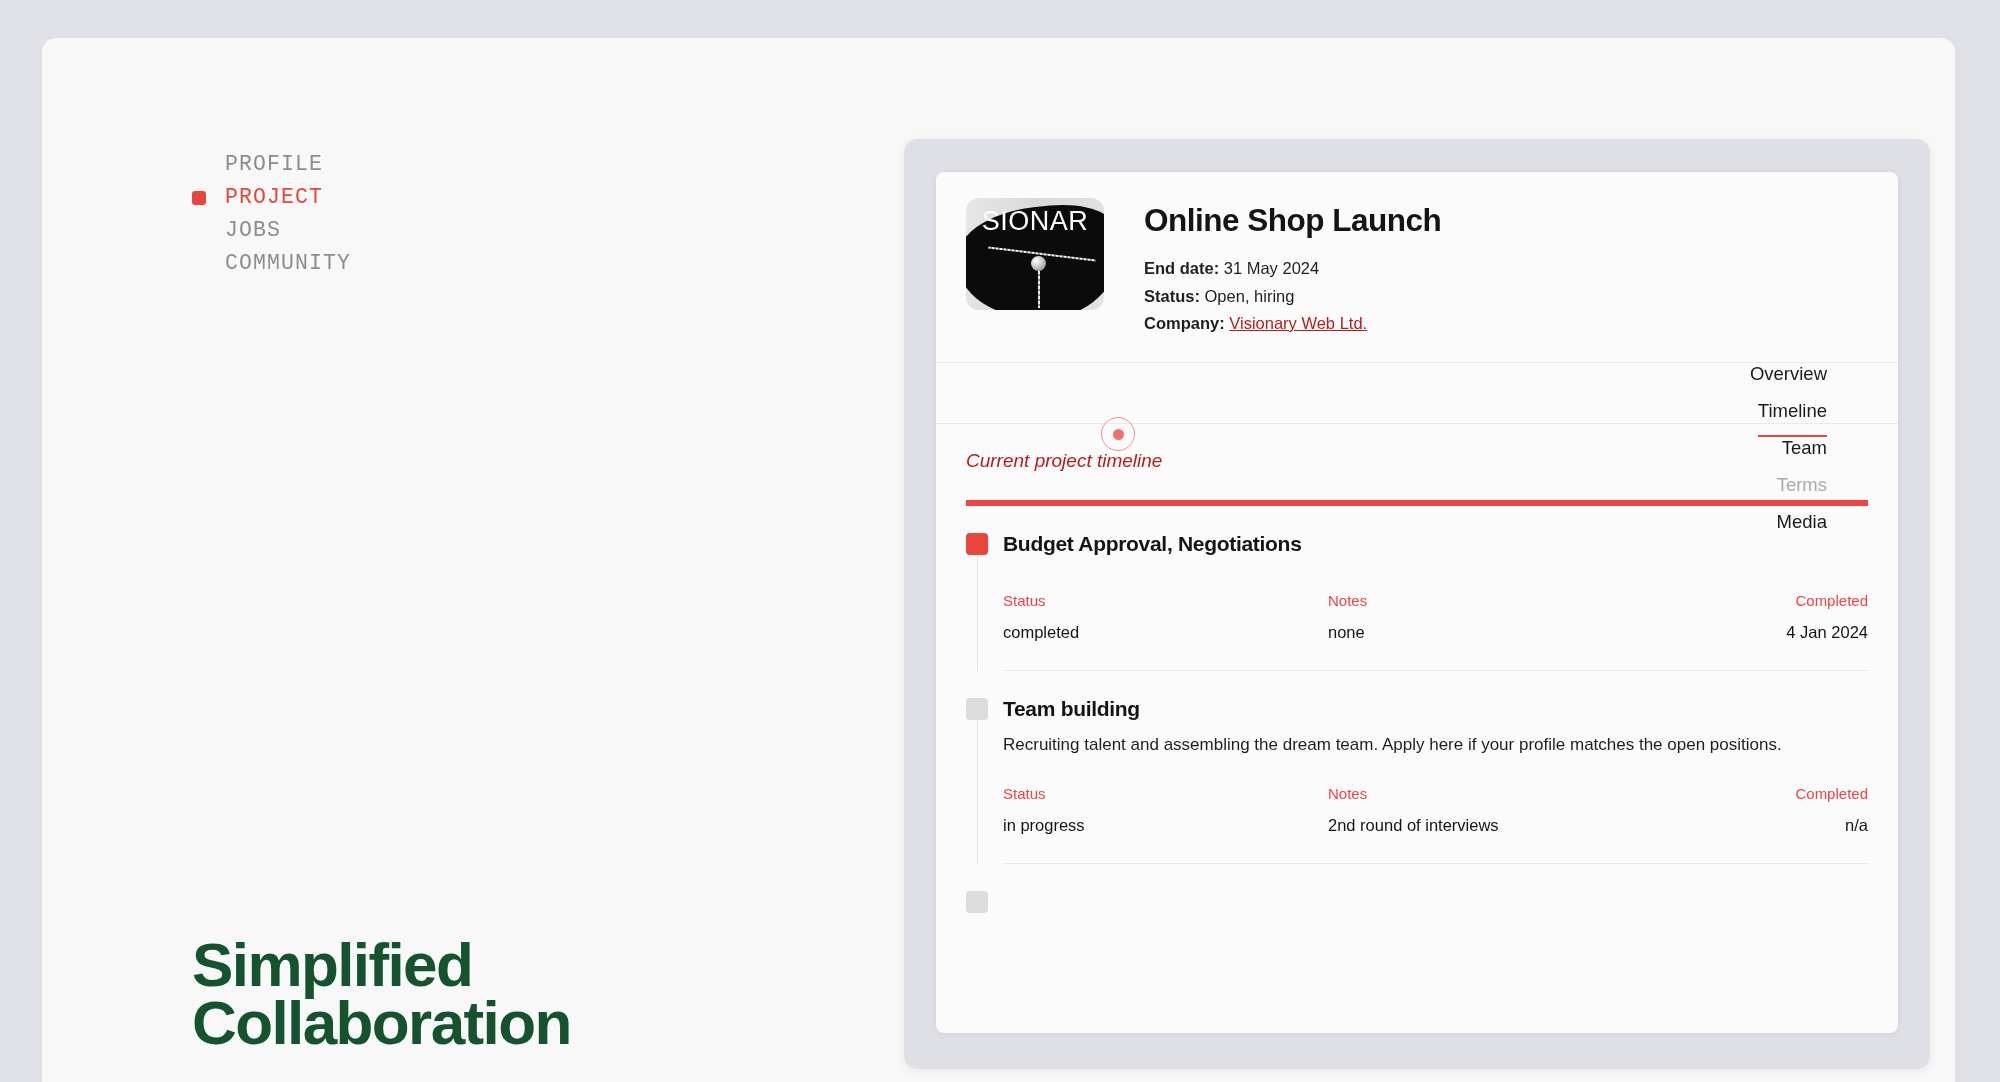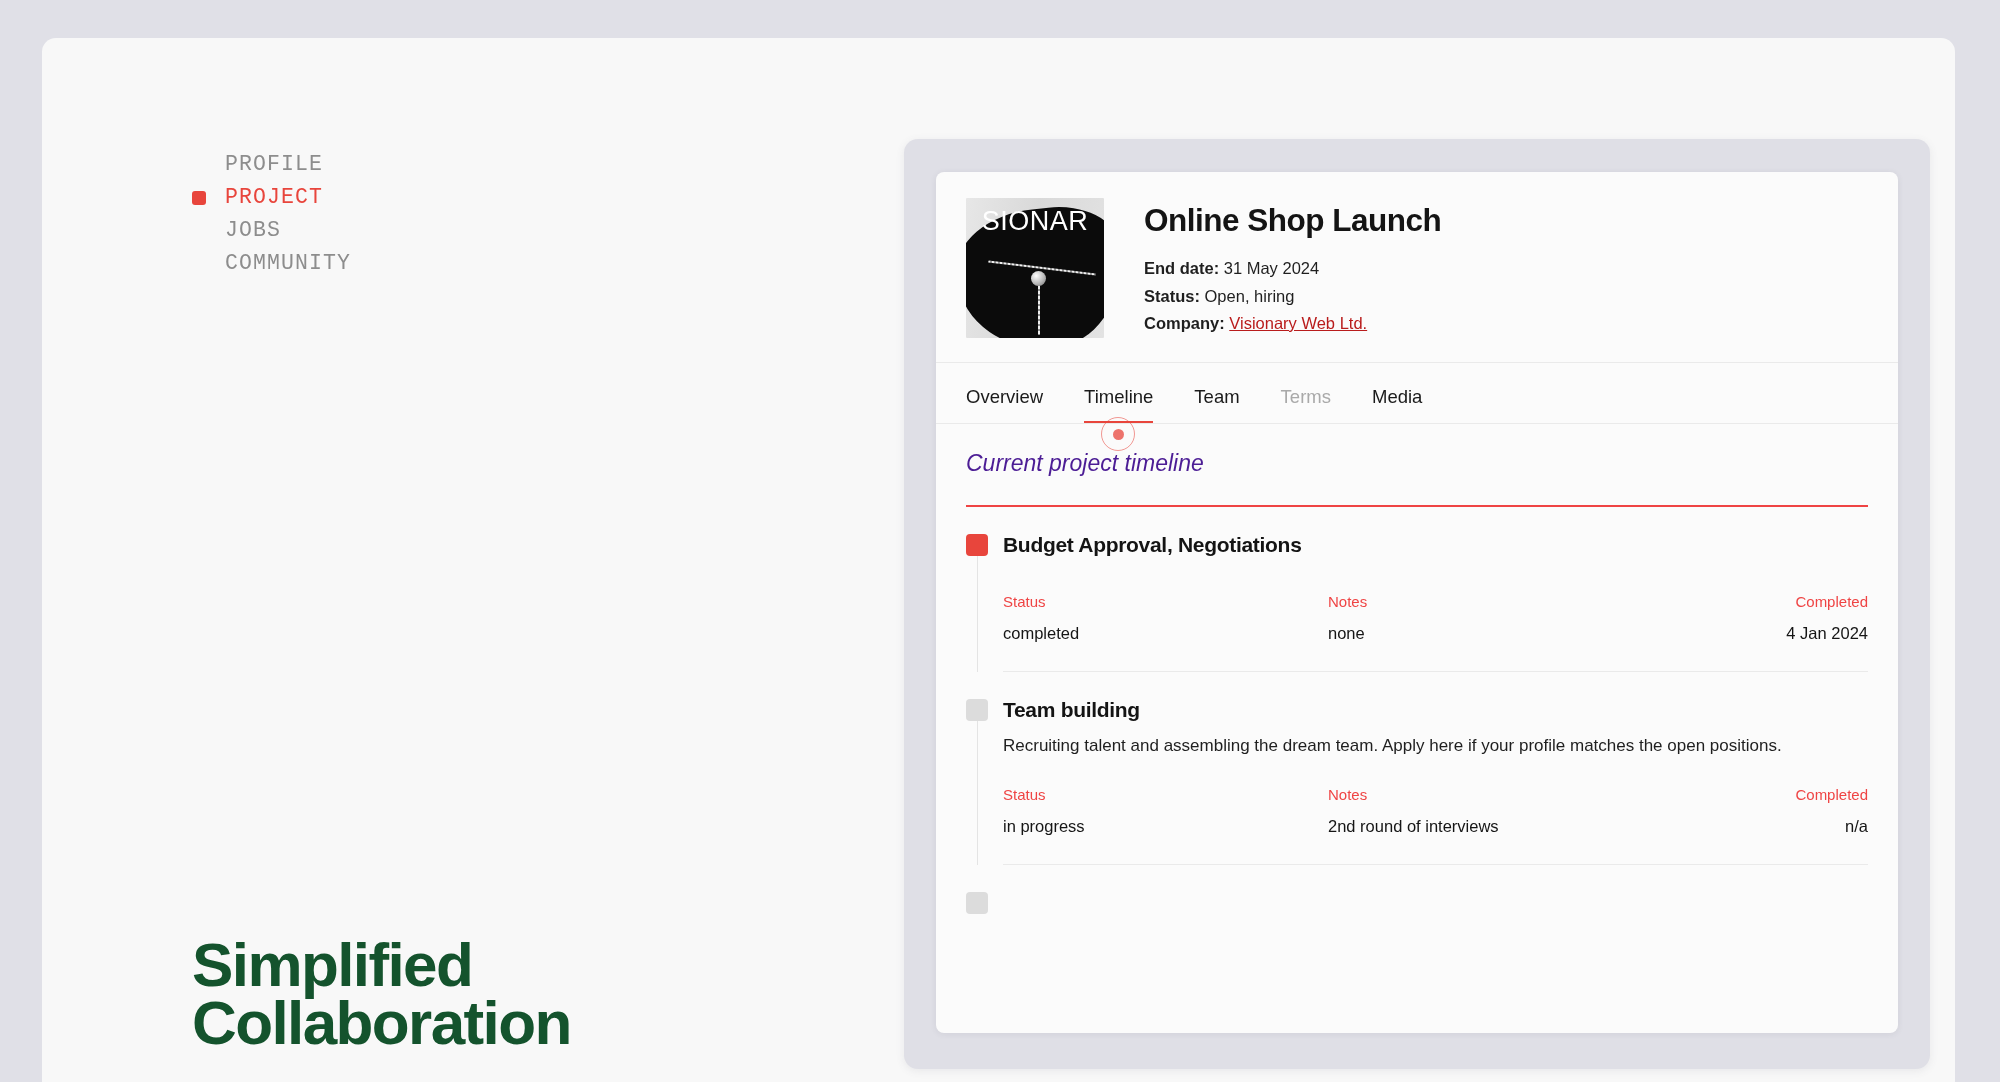--- a/index.html
+++ b/index.html
@@ -105,23 +105,23 @@
     display: flex;
     align-items: flex-start;
     padding: 26px 30px 0 30px;
     height: 191px;
     box-sizing: border-box;
     border-bottom: 1px solid #eaeaea;
   }
   .thumb {
     position: relative;
     width: 138px;
-    height: 140px;
+    height: 112px;
     flex: 0 0 auto;
-    border-radius: 1px;
+    border-radius: 13px;
     overflow: hidden;
     background: linear-gradient(100deg, #e7e7e7 0%, #d9d9d9 45%, #e3e3e3 100%);
   }
   .thumb-body {
     position: absolute;
     left: -6%;
     top: 8%;
     width: 118%;
     height: 100%;
     background: #0b0b0b;
@@ -189,20 +189,21 @@
   }
 
   
   .tabs {
     position: relative;
     display: flex;
     align-items: flex-end;
     height: 60px;
     padding: 0 30px;
     border-bottom: 1px solid #eaeaea;
+    flex-direction: column;
   }
   .tab {
     position: relative;
     font-size: 18.5px;
     color: #1a1a1a;
     margin-right: 41px;
     padding-bottom: 15px;
     cursor: pointer;
     white-space: nowrap;
   }
@@ -237,25 +238,25 @@
     margin: -5.5px 0 0 -5.5px;
     border-radius: 50%;
     background: rgba(232, 69, 60, 0.75);
   }
 
   
   .timeline-body {
     padding: 0 30px;
   }
   .timeline-caption {
-    font-size: 23px;
+    font-size: 19px;
     font-style: italic;
-    color: #4c1d95;
+    color: #b91c1c;
     padding: 26px 0 28px 0;
-    border-bottom: 2px solid #ef4444;
+    border-bottom: 6px solid #ef4444;
   }
 
   .tl-item {
     position: relative;
     padding: 26px 0 0 37px;
   }
   .tl-marker {
     position: absolute;
     left: 0;
     top: 27px;

